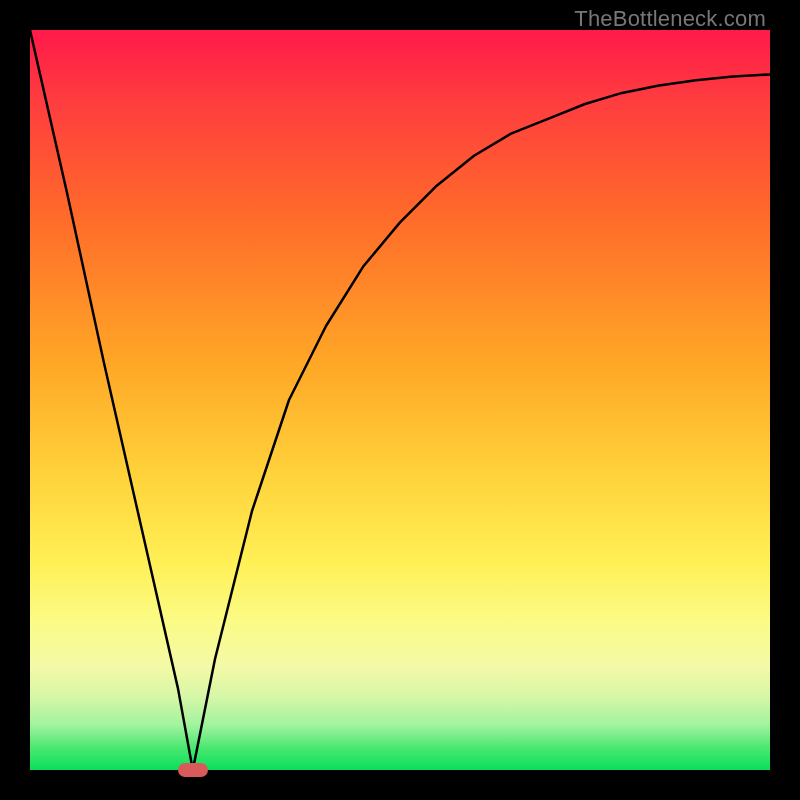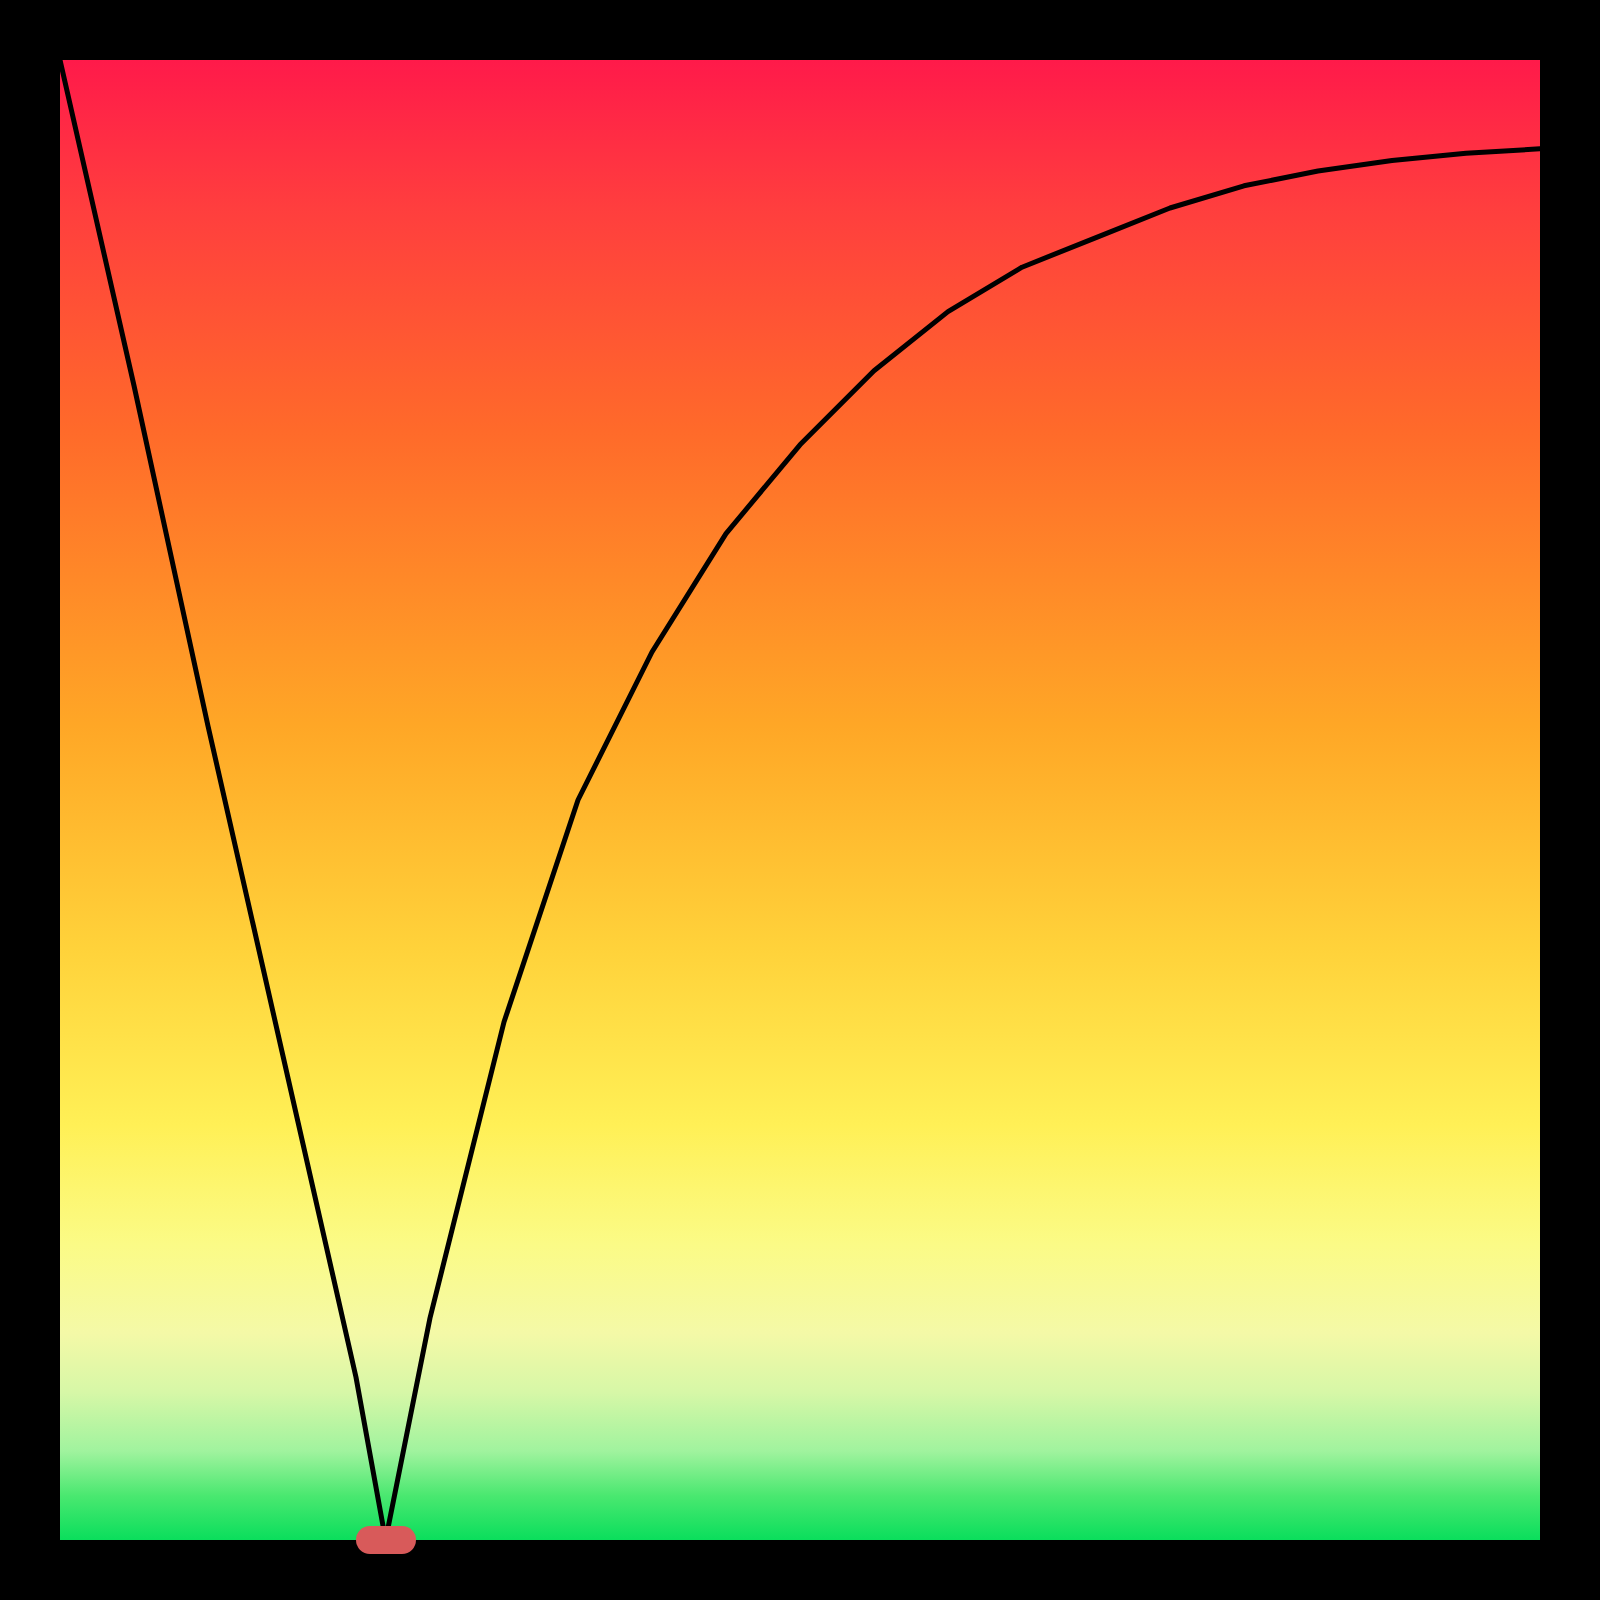--- a/index.html
+++ b/index.html
@@ -60,20 +60,21 @@
     height: 14px;
     border-radius: 8px;
     background: #d85a5a;
     transform: translate(-50%, -50%);
   }
 </style>
 </head>
 <body>
 
 <div class="container">
+  <div class="watermark">TheBottleneck.com</div>
 
   <div class="plot-area">
     <svg class="curve" viewBox="0 0 740 740" preserveAspectRatio="none">
       <path id="curve-path" fill="none" stroke="#000" stroke-width="2.5" stroke-linecap="round" stroke-linejoin="round" d="M0.0 0.0 L37.0 162.8 L74.0 333.0 L111.0 495.8 L148.0 658.6 L162.8 740.0 L185.0 629.0 L222.0 481.0 L259.0 370.0 L296.0 296.0 L333.0 236.8 L370.0 192.4 L407.0 155.4 L444.0 125.8 L481.0 103.6 L518.0 88.8 L555.0 74.0 L592.0 62.9 L629.0 55.5 L666.0 50.3 L703.0 46.6 L740.0 44.4"></path>
     </svg>
     <div class="marker" id="marker" style="left: 162.8px; top: 740px; background: rgb(216, 90, 90);"></div>
   </div>
 </div>
 
 </body></html>

